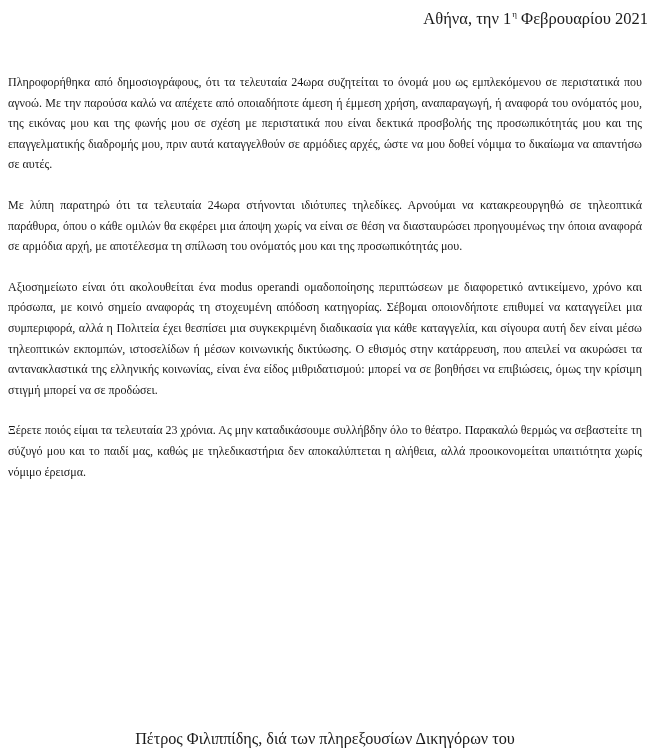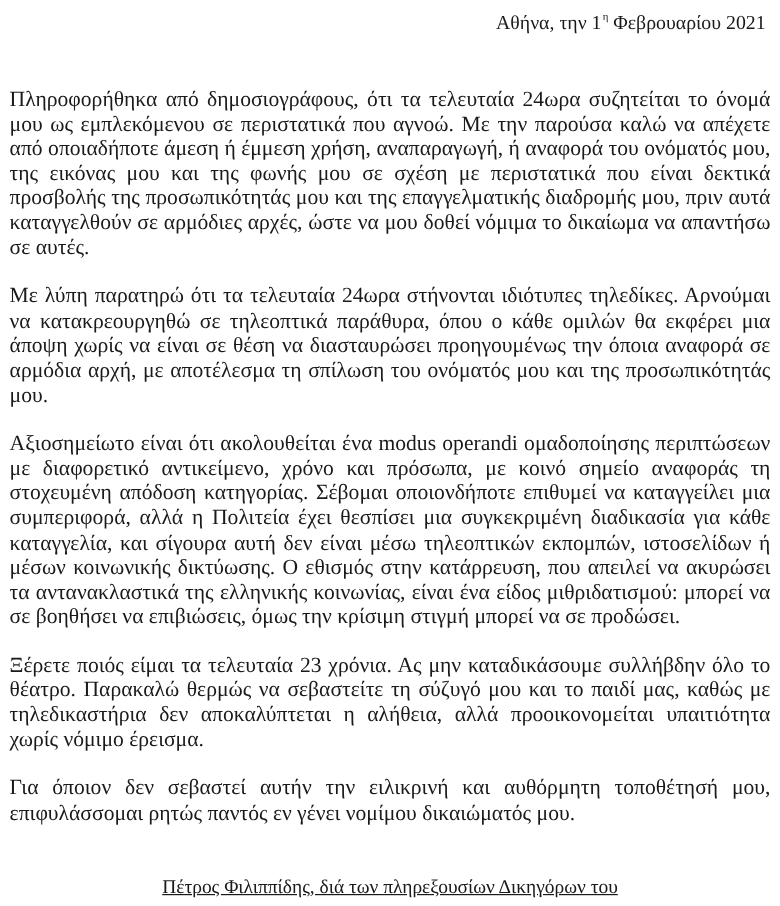--- a/index.html
+++ b/index.html
@@ -2,43 +2,42 @@
 <html><head>
 <meta charset="utf-8">
 <style>
   html, body { margin: 0; padding: 0; background: #ffffff; }
   body {
     width: 650px; height: 755px; overflow: hidden; position: relative;
     font-family: "Liberation Serif", "DejaVu Serif", serif;
     color: #1a1a1a;
   }
   .date {
-    position: absolute; top: 4px; right: 12px;
+    position: absolute; top: 4px; right: 2px;
     font-size: 16.5px; line-height: 20px; white-space: nowrap; margin-left: 34px;
   }
   .date sup { font-size: 9px; vertical-align: 7px; margin-left: 1px; }
   .body-text {
     position: absolute; left: 8px; width: 634px; top: 72px;
   }
   .para {
     margin: 0 0 20px 0;
-    font-size: 18px; line-height: 20.6px;
+    font-size: 12px; line-height: 20.6px;
     text-align: justify; text-align-last: left;
   }
   .signature {
     position: absolute; left: 0; width: 650px; top: 729px;
-    text-align: center; font-size: 16.2px; line-height: 20px; text-decoration: underline;
+    text-align: center; font-size: 16.2px; line-height: 20px;
   }
 </style>
 </head>
 <body>
 
 <div class="date"><span>Αθήνα, την 1</span><sup>η</sup><span> Φεβρουαρίου 2021</span></div>
 
 <div class="body-text">
   <p class="para">Πληροφορήθηκα από δημοσιογράφους, ότι τα τελευταία 24ωρα συζητείται το όνομά μου ως εμπλεκόμενου σε περιστατικά που αγνοώ. Με την παρούσα καλώ να απέχετε από οποιαδήποτε άμεση ή έμμεση χρήση, αναπαραγωγή, ή αναφορά του ονόματός μου, της εικόνας μου και της φωνής μου σε σχέση με περιστατικά που είναι δεκτικά προσβολής της προσωπικότητάς μου και της επαγγελματικής διαδρομής μου, πριν αυτά καταγγελθούν σε αρμόδιες αρχές, ώστε να μου δοθεί νόμιμα το δικαίωμα να απαντήσω σε αυτές.</p>
   <p class="para">Με λύπη παρατηρώ ότι τα τελευταία 24ωρα στήνονται ιδιότυπες τηλεδίκες. Αρνούμαι να κατακρεουργηθώ σε τηλεοπτικά παράθυρα, όπου ο κάθε ομιλών θα εκφέρει μια άποψη χωρίς να είναι σε θέση να διασταυρώσει προηγουμένως την όποια αναφορά σε αρμόδια αρχή, με αποτέλεσμα τη σπίλωση του ονόματός μου και της προσωπικότητάς μου.</p>
   <p class="para">Αξιοσημείωτο είναι ότι ακολουθείται ένα modus operandi ομαδοποίησης περιπτώσεων με διαφορετικό αντικείμενο, χρόνο και πρόσωπα, με κοινό σημείο αναφοράς τη στοχευμένη απόδοση κατηγορίας. Σέβομαι οποιονδήποτε επιθυμεί να καταγγείλει μια συμπεριφορά, αλλά η Πολιτεία έχει θεσπίσει μια συγκεκριμένη διαδικασία για κάθε καταγγελία, και σίγουρα αυτή δεν είναι μέσω τηλεοπτικών εκπομπών, ιστοσελίδων ή μέσων κοινωνικής δικτύωσης. Ο εθισμός στην κατάρρευση, που απειλεί να ακυρώσει τα αντανακλαστικά της ελληνικής κοινωνίας, είναι ένα είδος μιθριδατισμού: μπορεί να σε βοηθήσει να επιβιώσεις, όμως την κρίσιμη στιγμή μπορεί να σε προδώσει.</p>
   <p class="para">Ξέρετε ποιός είμαι τα τελευταία 23 χρόνια. Ας μην καταδικάσουμε συλλήβδην όλο το θέατρο. Παρακαλώ θερμώς να σεβαστείτε τη σύζυγό μου και το παιδί μας, καθώς με τηλεδικαστήρια δεν αποκαλύπτεται η αλήθεια, αλλά προοικονομείται υπαιτιότητα χωρίς νόμιμο έρεισμα.</p>
-  <p class="para">Για όποιον δεν σεβαστεί αυτήν την ειλικρινή και αυθόρμητη τοποθέτησή μου, επιφυλάσσομαι ρητώς παντός εν γένει νομίμου δικαιώματός μου.</p>
 </div>
 
 <div class="signature">Πέτρος Φιλιππίδης, διά των πληρεξουσίων Δικηγόρων του</div>
 
 </body></html>

